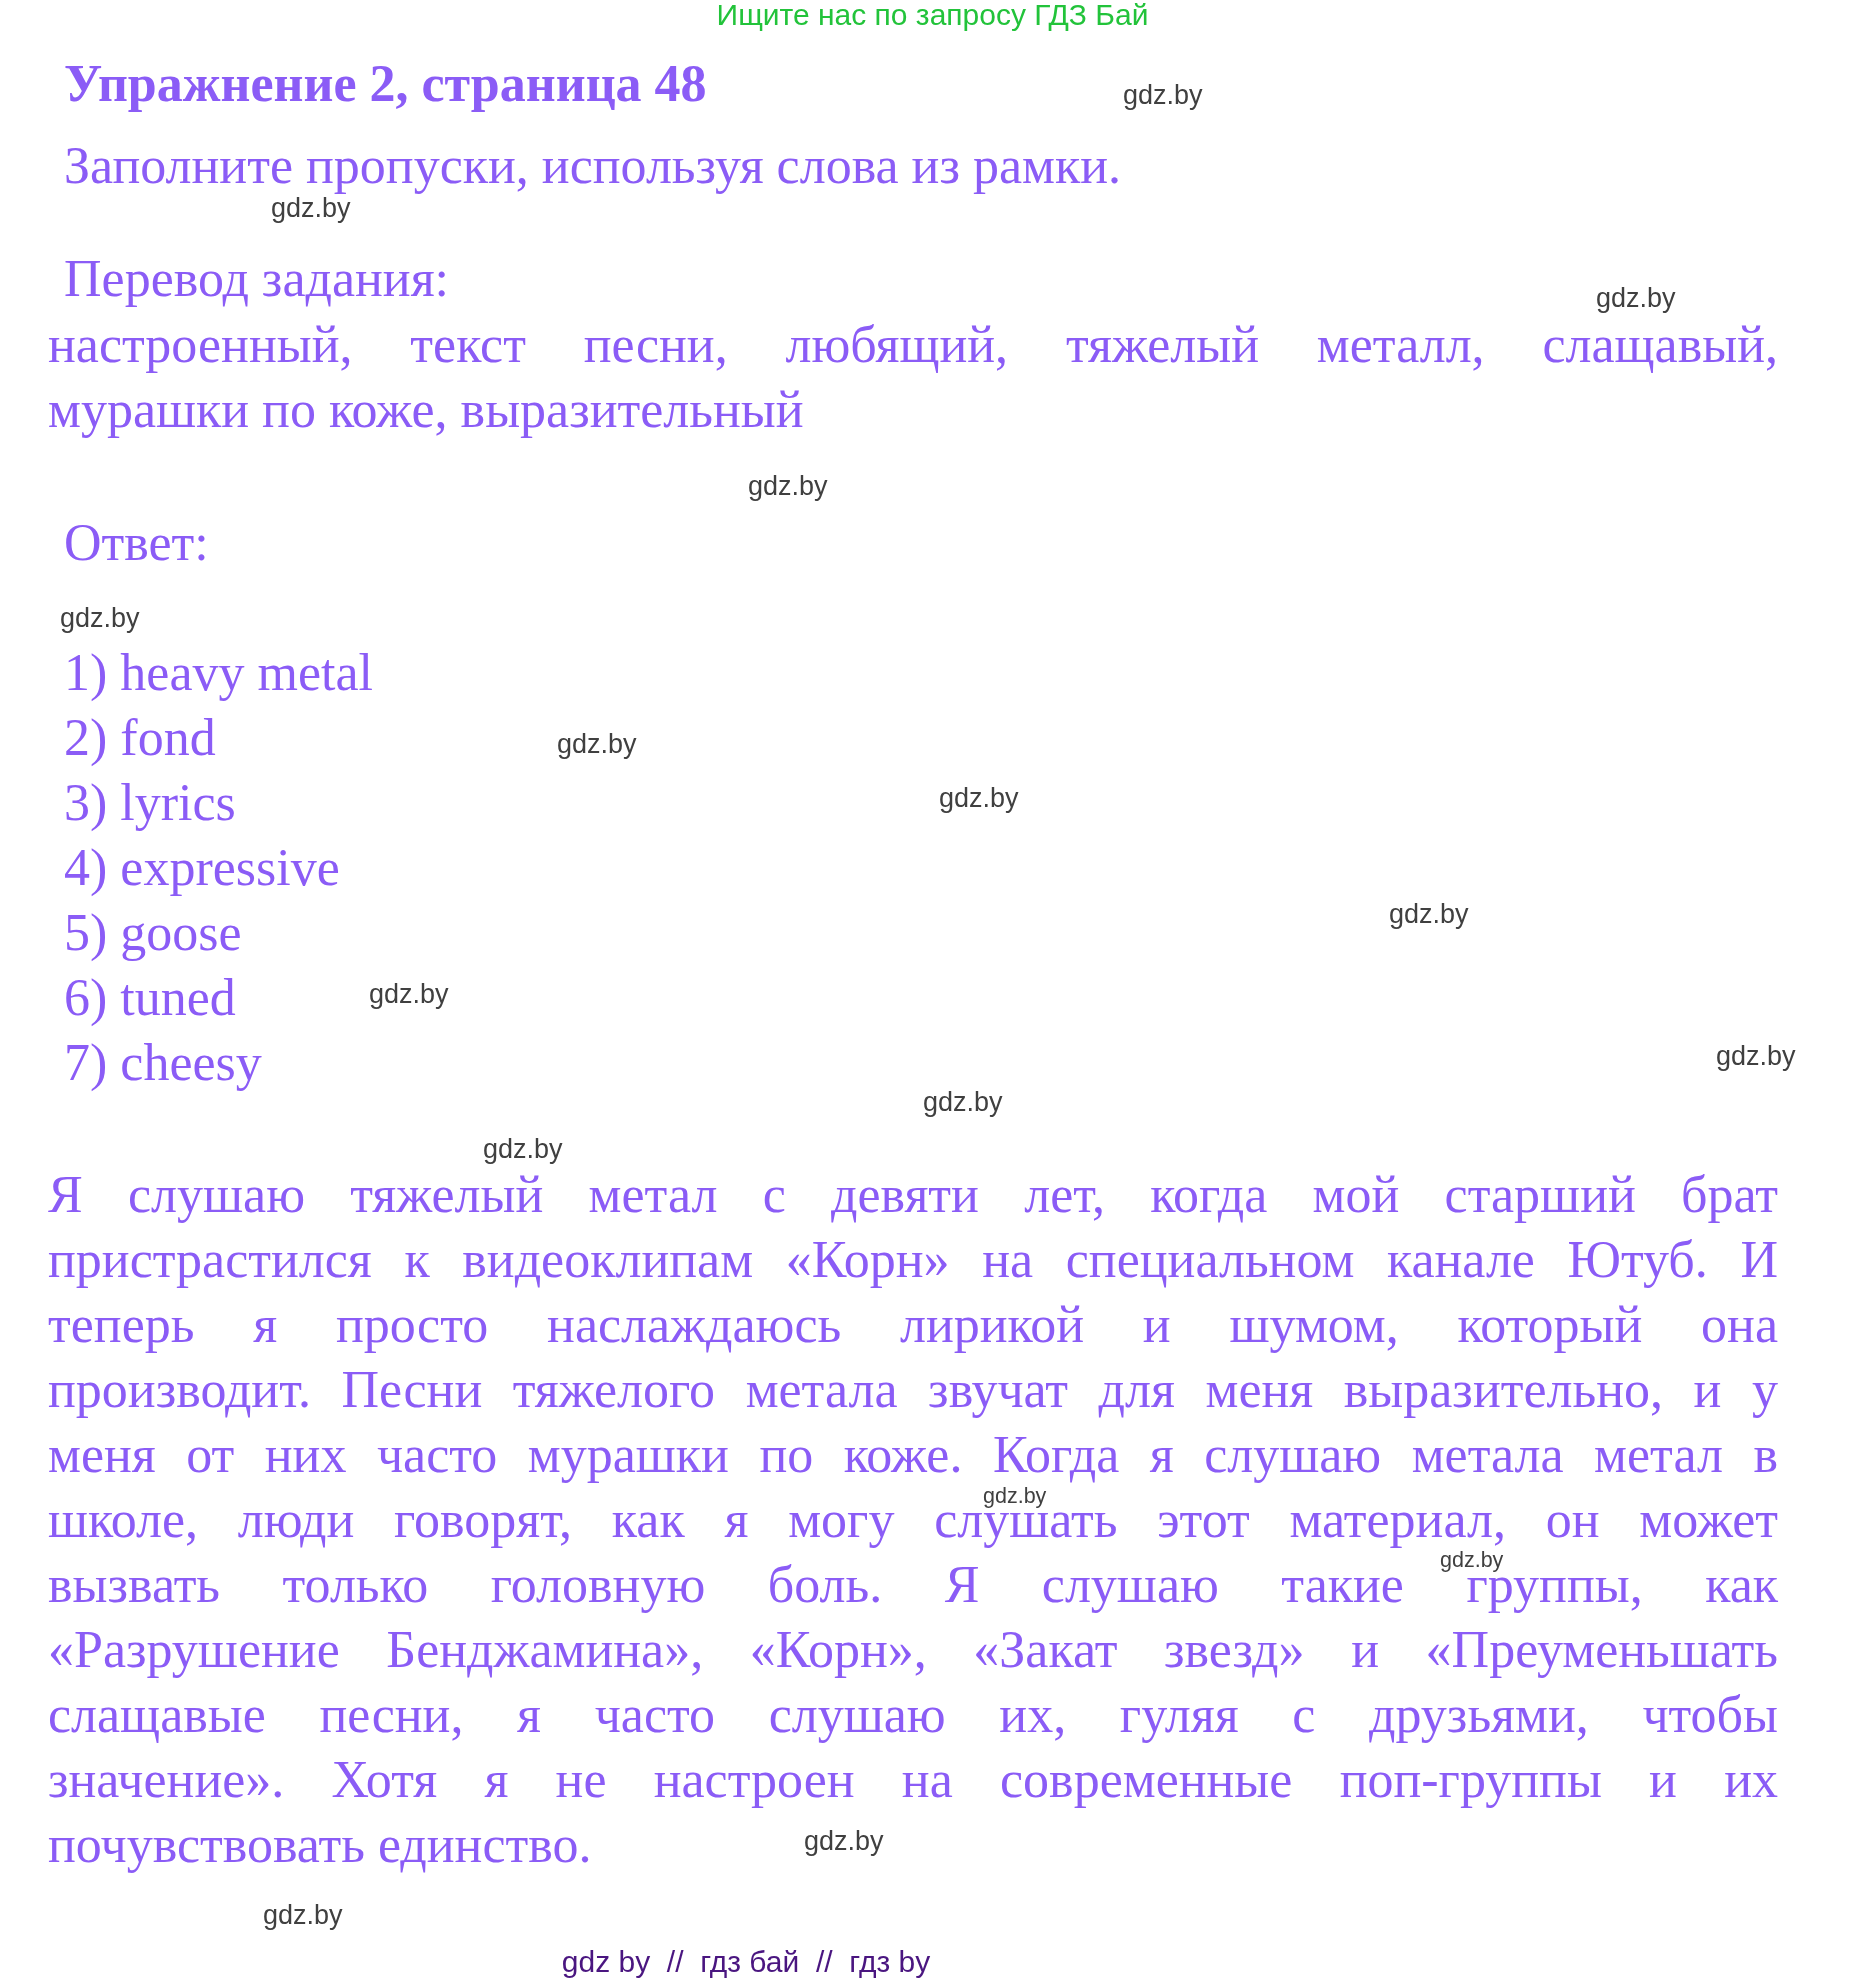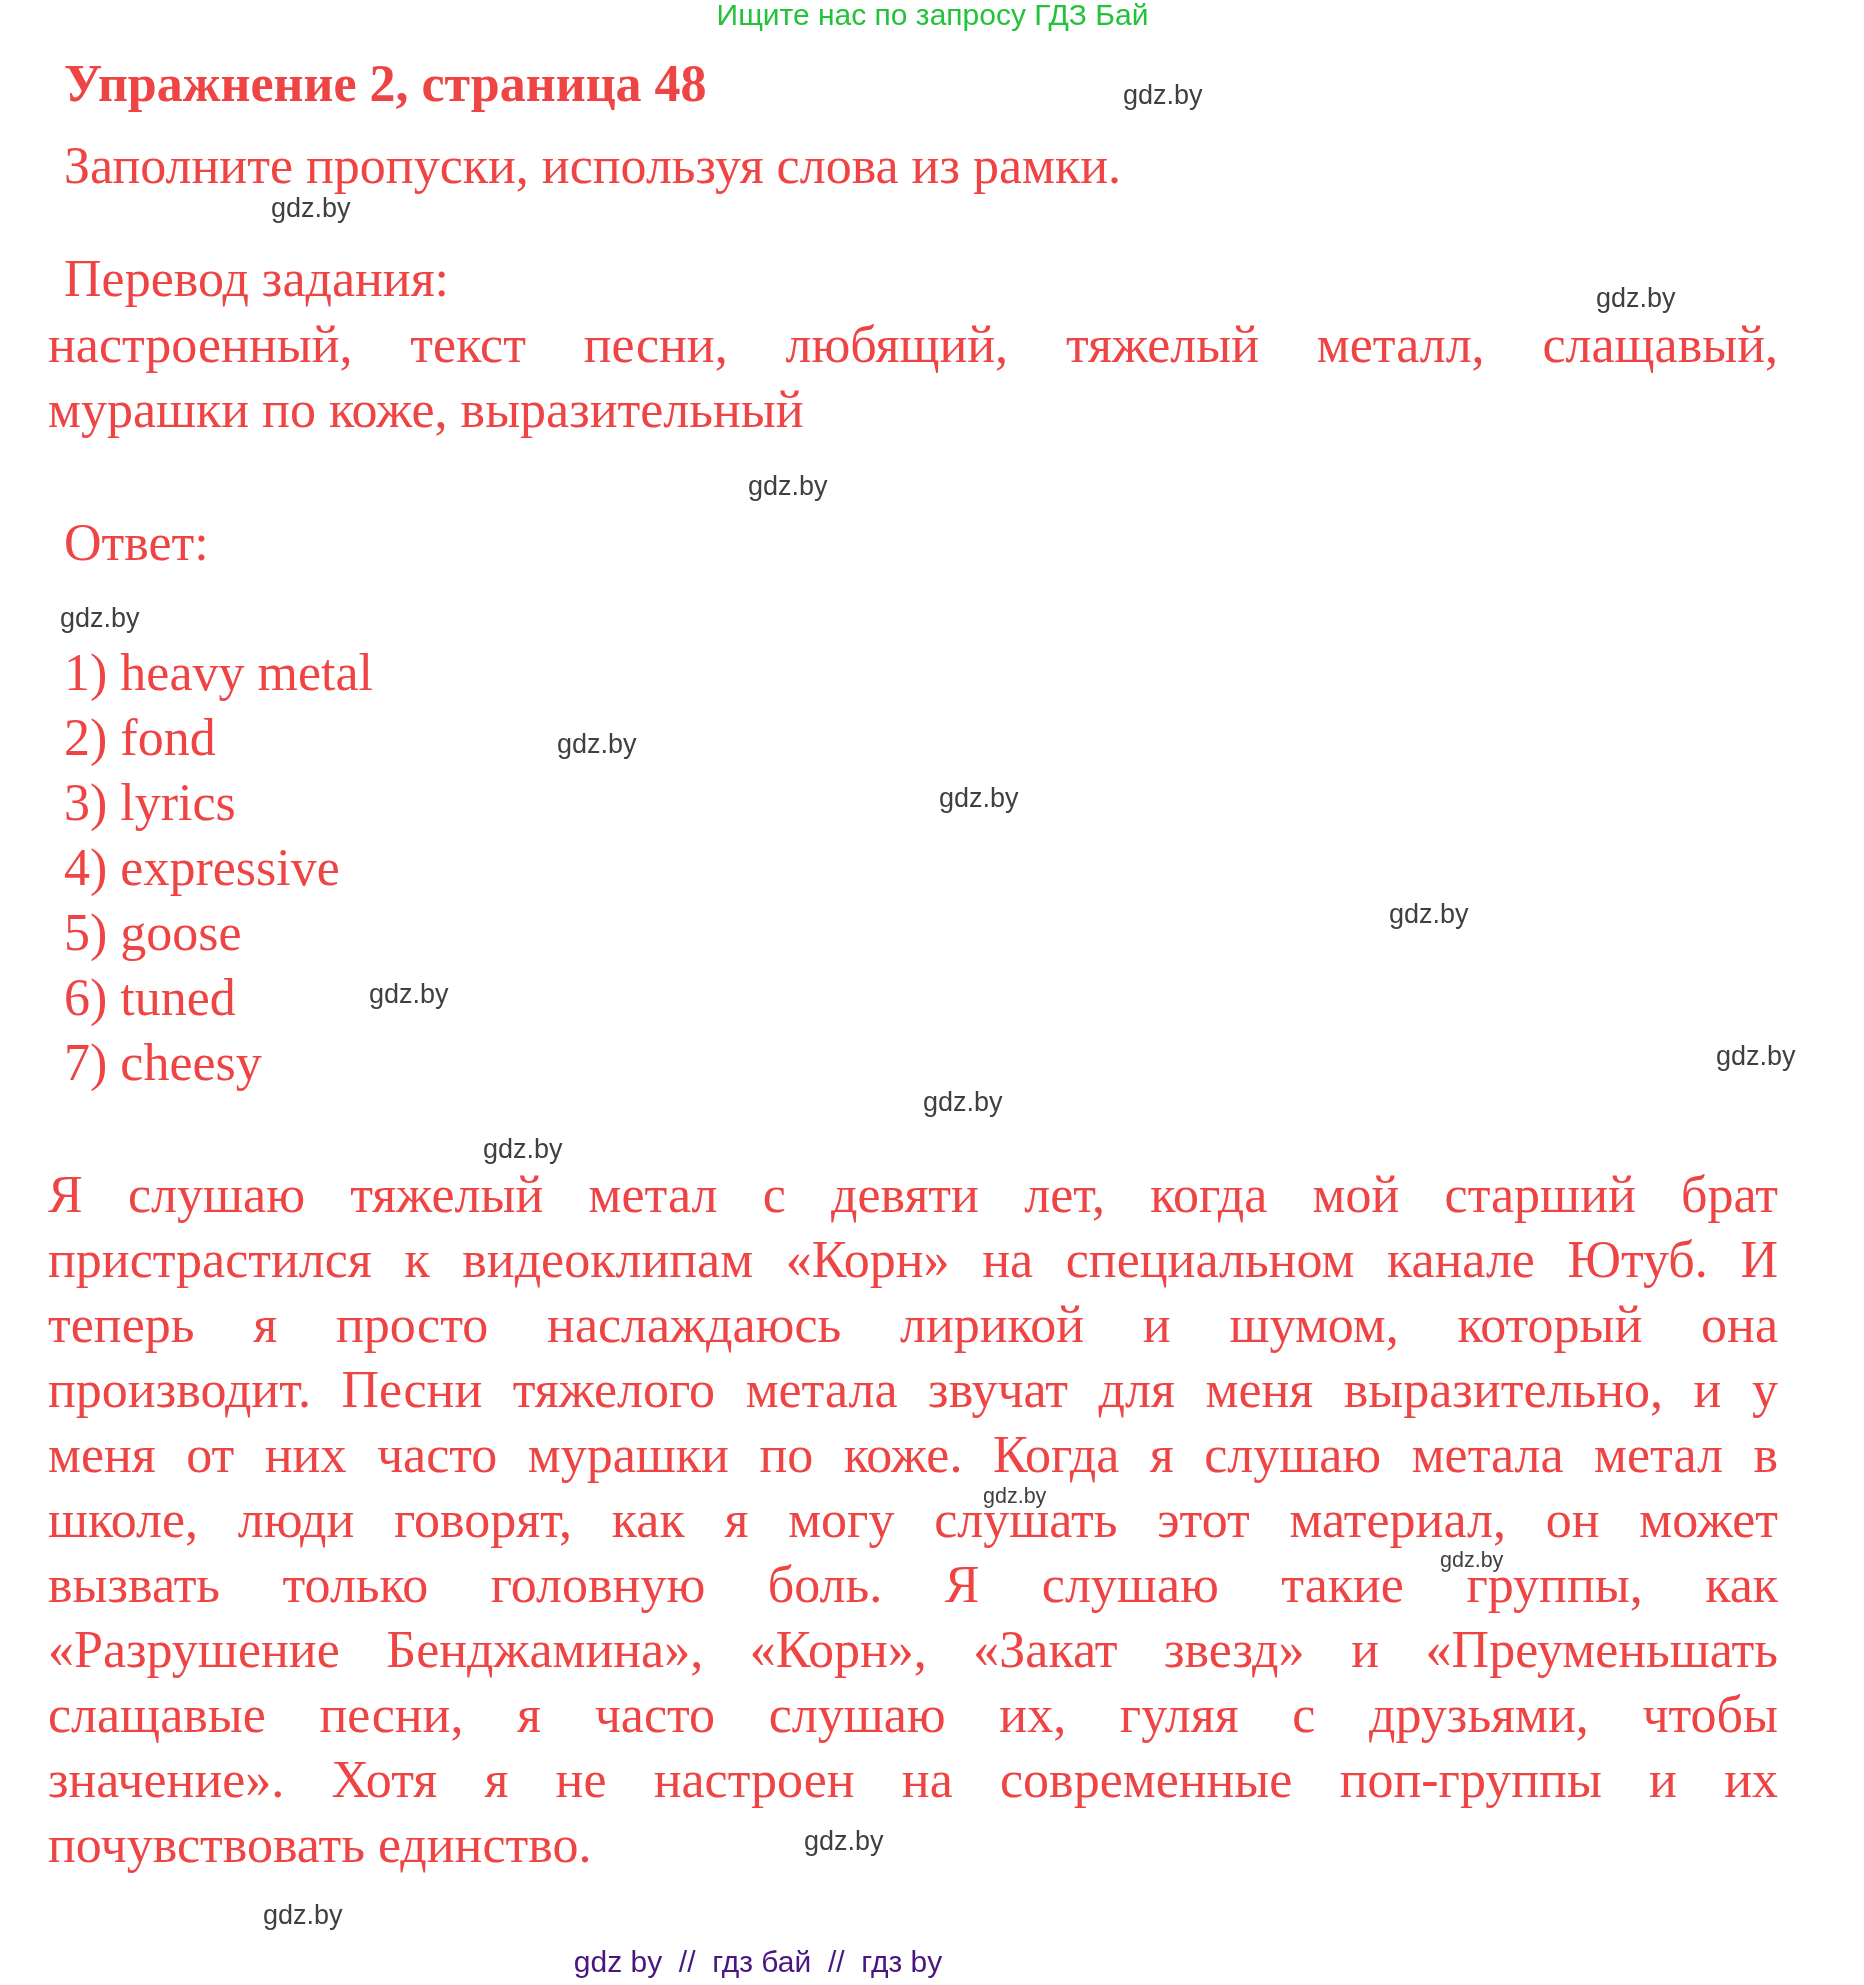--- a/index.html
+++ b/index.html
@@ -1,25 +1,25 @@
 <!DOCTYPE html>
 <html><head>
 <meta charset="utf-8">
 <style>
   html, body { margin:0; padding:0; background:#ffffff; }
   body { width:1865px; height:1986px; position:relative; overflow:hidden; }
   .abs { position:absolute; white-space:nowrap; }
   .top-banner { font-family:"Liberation Sans", sans-serif; font-size:30px; color:#22c33a; left:0; width:1865px; text-align:center; top:-2px; }
-  .serif { font-family:"Liberation Serif", serif; color:#ef4444; font-size:52px; line-height:65px; }
+  .serif { font-family:"Liberation Serif", serif; color:#8b5cf6; font-size:52px; line-height:65px; }
   .title { font-weight:bold; font-size:52px; }
   .wm { font-family:"Liberation Sans", sans-serif; font-size:27px; color:#404040; }
   .justify-block { position:absolute; left:48px; width:1730px; text-align:justify; text-align-last:left; }
   .jline { display:block; text-align:justify; text-align-last:justify; height:65px; white-space:nowrap; }
   .jline.last { text-align-last:left; }
-  .footer { font-family:"Liberation Sans", sans-serif; font-size:30px; color:#4a1680; left:12px; width:1492px; text-align:center; top:1945px; }
+  .footer { font-family:"Liberation Sans", sans-serif; font-size:30px; color:#4a1680; left:0; width:1492px; text-align:center; top:1945px; }
 </style>
 </head>
 <body>
 
 <div class="abs top-banner">Ищите нас по запросу ГДЗ Бай</div>
 
 <div class="abs serif title" style="left:64px; top:51px;">Упражнение 2, страница 48</div>
 <div class="abs serif" style="left:64px; top:133px;">Заполните пропуски, используя слова из рамки.</div>
 
 <div class="abs serif" style="left:64px; top:246px;">Перевод задания:</div>

